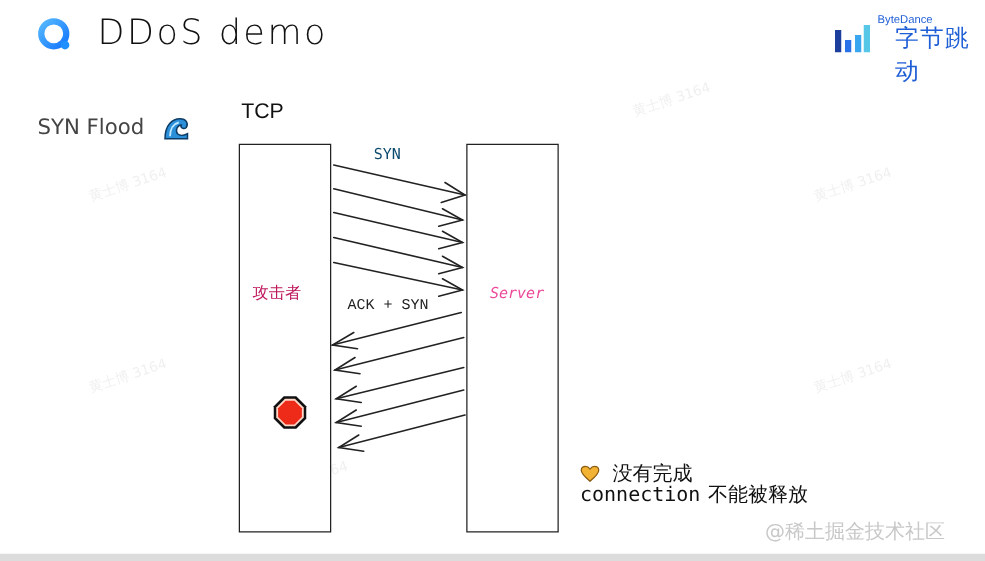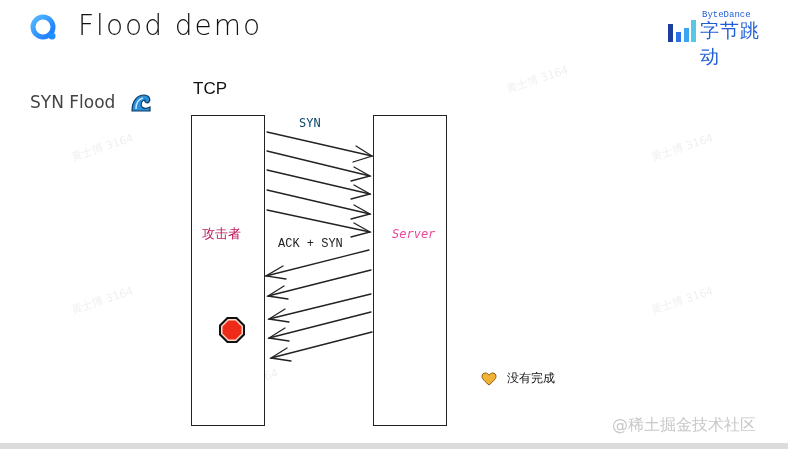--- a/index.html
+++ b/index.html
@@ -8,36 +8,36 @@
     background: #ffffff;
     font-family: "DejaVu Sans", "Liberation Sans", sans-serif;
   }
   .abs { position: absolute; }
   .title-logo { left: 30px; top: 14px; width: 28px; height: 28px; }
   .title {
     left: 78px; top: 9px; font-size: 28px; letter-spacing: 2px; color: #111;
     font-family: "DejaVu Sans", sans-serif; font-weight: 300;
   }
   .brand { left: 668px; top: 10px; width: 110px; height: 32px; }
-  .brand-small { position: absolute; left: 34px; top: 0px; font-size: 9px; color: #1f5fd6; font-family: Liberation Mono, monospace; }
-  .brand-big { position: absolute; left: 32px; top: 8px; font-size: 19px; color: #1f5fd6; letter-spacing: 1px; }
+  .brand-small { position: absolute; left: 34px; top: 0px; font-size: 9px; color: #1f5fd6; font-family: Liberation Sans, sans-serif; }
+  .brand-big { position: absolute; left: 48px; top: 8px; font-size: 19px; color: #1f5fd6; letter-spacing: 1px; }
   .brand-bars { position: absolute; left: 0; top: 10px; width: 28px; height: 22px; }
   .subtitle { left: 30px; top: 92px; font-size: 17px; color: #444; }
   .wave-icon { left: 130px; top: 92px; width: 22px; height: 22px; }
   .tcp { left: 193px; top: 79px; font-size: 17px; color: #111; font-family: Liberation Sans, sans-serif; }
   .box { border: 1.5px solid #222; background: #fff; box-sizing: border-box; }
   .box-left { left: 191px; top: 115px; width: 74px; height: 311px; }
   .box-right { left: 373px; top: 115px; width: 74px; height: 311px; }
   .attacker-label { left: 202px; top: 225px; font-size: 13px; color: #be185d; }
   .server-label { left: 392px; top: 227px; font-size: 12px; color: #ec4899; font-style: italic; font-family: "DejaVu Sans Mono", monospace; }
   .syn-label { left: 299px; top: 116px; font-size: 12px; color: #0c4a6e; font-family: "DejaVu Sans Mono", monospace; }
   .acksyn-label { left: 278px; top: 237px; font-size: 12px; color: #222; font-family: Liberation Mono, monospace; }
   .arrows { left: 0; top: 0; width: 788px; height: 449px; pointer-events: none; }
   .stop-icon { left: 218px; top: 316px; width: 28px; height: 28px; }
-  .notes { left: 464px; top: 370px; font-size: 12px; color: #111; line-height: 17px; margin-left: 17px; }
+  .notes { left: 464px; top: 370px; font-size: 16px; color: #111; line-height: 17px; }
   .note-line { white-space: nowrap; display: flex; align-items: center; }
   .mono { font-family: "DejaVu Sans Mono", monospace; }
   .heart-icon { display: inline-block; width: 16px; height: 14px; margin-right: 10px; }
   .check-icon { display: inline-block; width: 14px; height: 14px; background: #2ea043; border: 1px solid #1a6b2a; margin: 0 6px; position: relative; vertical-align: middle; }
   .no-icon { display: inline-block; width: 16px; height: 16px; margin-left: 8px; vertical-align: middle; }
   .footer-wm { left: 612px; top: 415px; font-size: 16px; color: #c8c8c8; }
   .bottom-bar { left: 0; top: 443px; width: 788px; height: 6px; background: #dcdcdc; }
   .wm { font-size: 11px; color: #f0f0f0; transform: rotate(-18deg); white-space: nowrap; }
 </style>
 </head>
@@ -53,21 +53,21 @@
 <svg class="abs title-logo" viewBox="0 0 28 28">
   <defs>
       <linearGradient id="lg" x1="0" y1="0" x2="1" y2="1">
         <stop offset="0" stop-color="#55b8ff"></stop>
         <stop offset="1" stop-color="#1677ff"></stop>
       </linearGradient>
     </defs>
   <circle cx="13" cy="13" r="10" fill="none" stroke="url(#lg)" stroke-width="5"></circle>
   <circle cx="22" cy="22" r="3.5" fill="#1e90ff"></circle>
 </svg>
-<div class="abs title">Flood demo</div>
+<div class="abs title">DDoS demo</div>
 
 <div class="abs brand">
   <svg class="brand-bars" viewBox="0 0 28 22">
     <rect x="0" y="4" width="5" height="18" fill="#1c3f9e"></rect>
     <rect x="8" y="12" width="5" height="10" fill="#2a72e8"></rect>
     <rect x="16" y="8" width="5" height="14" fill="#3aa6f0"></rect>
     <rect x="23" y="0" width="5" height="22" fill="#56c7e6"></rect>
   </svg>
   <span class="brand-small">ByteDance</span>
   <span class="brand-big">字节跳动</span>
@@ -140,16 +140,20 @@
   <polygon points="10.5,4.5 17.5,4.5 23.5,10.5 23.5,17.5 17.5,23.5 10.5,23.5 4.5,17.5 4.5,10.5" fill="#ee2a18"></polygon>
 </svg>
 
 <div class="abs notes">
   <div class="note-line">
     <svg class="heart-icon" viewBox="0 0 16 14">
       <path d="M8 13 C2 8 1 6 1 4.2 C1 2.2 2.6 1 4.3 1 C6 1 7.2 2 8 3.2 C8.8 2 10 1 11.7 1 C13.4 1 15 2.2 15 4.2 C15 6 14 8 8 13 Z" fill="#f2b233" stroke="#8a5a10" stroke-width="1"></path>
     </svg>
     <span>没有完成</span>
   </div>
+  <div class="note-line">
+    <span class="mono">connection</span>
+    <span style="margin-left:6px;">不能被释放</span>
+  </div>
 </div>
 
 <div class="abs footer-wm">@稀土掘金技术社区</div>
 <div class="abs bottom-bar"></div>
 
 </body></html>

